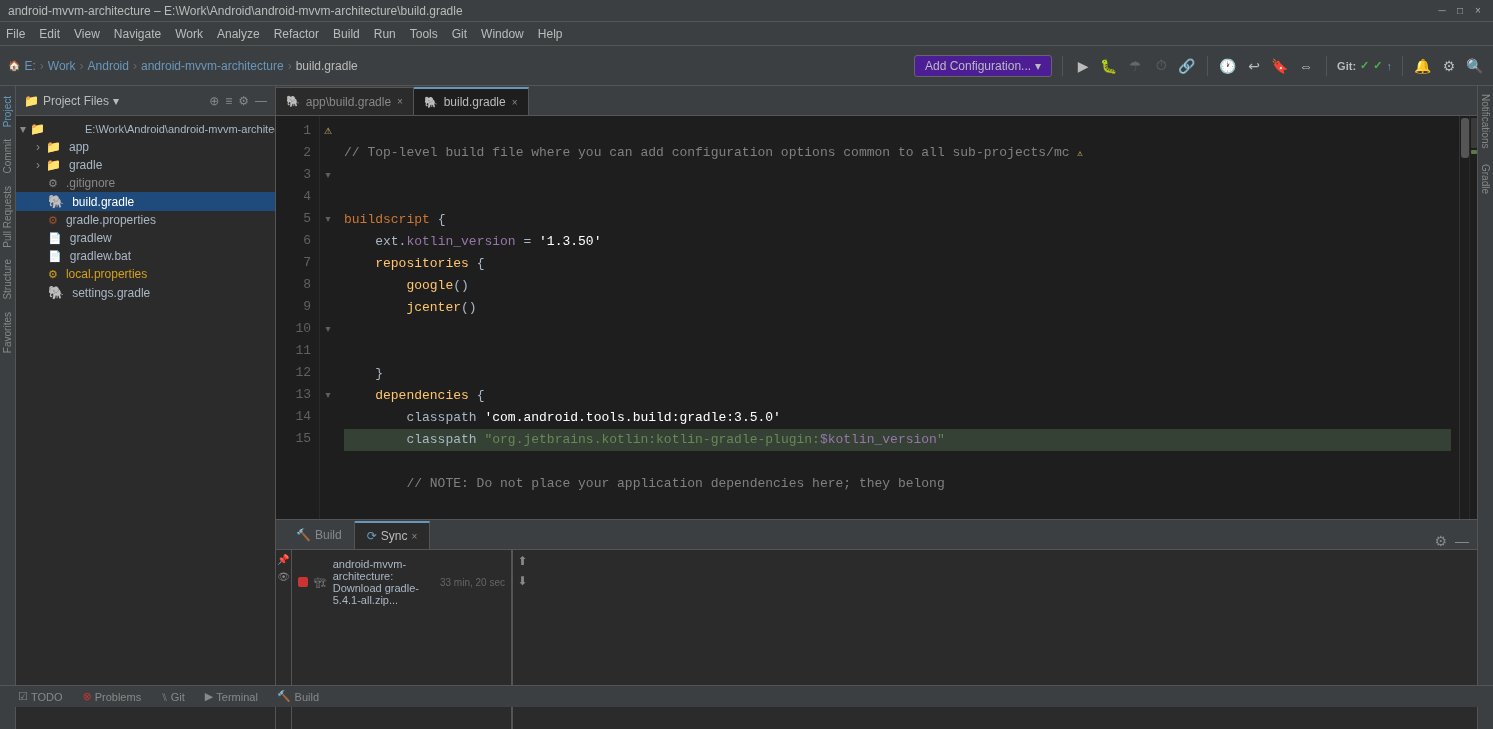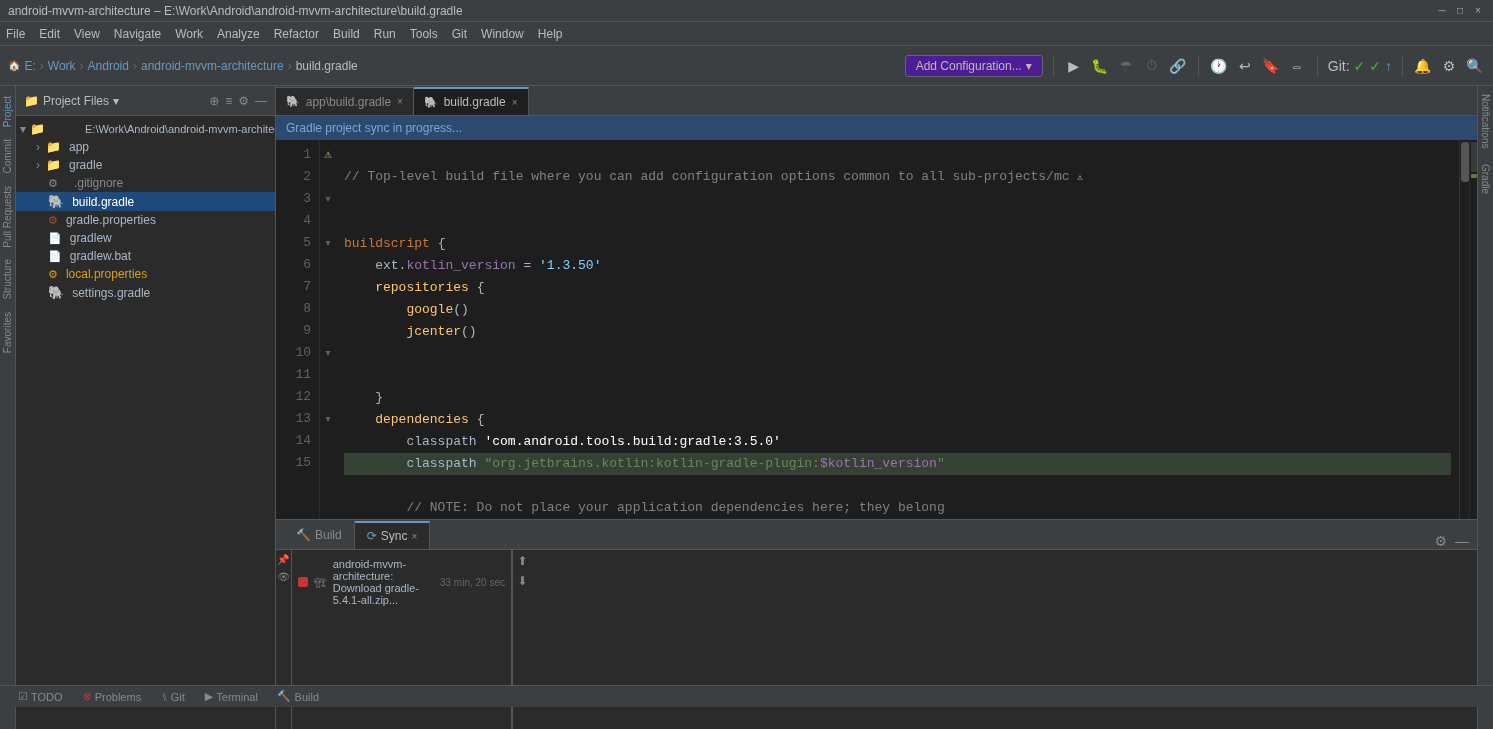--- a/index.html
+++ b/index.html
@@ -119,25 +119,26 @@
       color: #666;
       cursor: default;
     }
     .toolbar-sep {
       width: 1px;
       height: 20px;
       background: #555;
       margin: 0 4px;
     }
     .git-status {
-      font-size: 14px;
-      color: #bbb;
-      display: flex;
-      align-items: center;
-      gap: 4px;
+      font-size: 11px;
+      color: #bbb;
+      display: flex;
+      align-items: center;
+      gap: 4px;
+      font-weight: bold;
     }
 
     
     #main-layout {
       display: flex;
       height: calc(729px - 22px - 24px - 40px - 24px - 22px);
       
       height: calc(729px - 22px - 24px - 40px);
     }
 
@@ -491,21 +492,21 @@
       </div>
 
       <div class="tree-item" style="padding-left:20px;">
         <span style="color:#888;">›</span>
         <span style="color:#c8a24a;margin-left:2px;">📁</span>
         <span style="margin-left:4px;">gradle</span>
       </div>
 
       <div class="tree-item" style="padding-left:32px;">
         <span style="color:#888;font-size:11px;">⚙</span>
-        <span style="margin-left:12px;color:#888;">.gitignore</span>
+        <span style="margin-left:4px;color:#888;">.gitignore</span>
       </div>
 
       <div class="tree-item selected" style="padding-left:32px;">
         <span style="color:#1d8348;font-size:13px;">🐘</span>
         <span style="margin-left:4px;color:#fff;">build.gradle</span>
       </div>
 
       <div class="tree-item" style="padding-left:32px;">
         <span style="color:#a0522d;font-size:11px;">⚙</span>
         <span style="margin-left:4px;">gradle.properties</span>
@@ -541,23 +542,20 @@
         <span>app\build.gradle</span>
         <span class="close-btn">×</span>
       </div>
       <div class="editor-tab active">
         <span style="color:#1d8348;font-size:11px;">🐘</span>
         <span>build.gradle</span>
         <span class="close-btn">×</span>
       </div>
     </div>
 
-    <div id="sync-bar">
-      <span>Gradle project sync in progress...</span>
-    </div>
 
     <div style="flex:1;display:flex;flex-direction:column;overflow:hidden;">
 
       <div id="editor-area" style="flex:1;background:#1e1e1e;display:flex;overflow:hidden;">
 
         <div id="line-numbers">
           <div style="line-height:22px;">1</div>
           <div style="line-height:22px;">2</div>
           <div style="line-height:22px;">3</div>
           <div style="line-height:22px;">4</div>
@@ -591,21 +589,21 @@
           <div class="gutter-row" style="height:22px;"></div>
           <div class="gutter-row gutter-fold" style="height:22px;color:#606060;font-size:10px;">▾</div>
           <div class="gutter-row" style="height:22px;"></div>
           <div class="gutter-row" style="height:22px;"></div>
         </div>
 
         <div id="editor-content" style="flex:1;padding:4px 8px;font-family:'Consolas','Courier New',monospace;font-size:13px;line-height:22px;overflow:auto;white-space:pre;background:#1e1e1e;color:#a9b7c6;">
 <span class="code-comment">// Top-level build file where you can add configuration options common to all sub-projects/mc</span> <span style="color:#e5c07b;font-size:9px;">⚠</span>
 <span style="color:#a9b7c6;display:block;height:22px;"> </span>
 <span style="color:#cc7832;">buildscript</span><span style="color:#a9b7c6;"> {</span>
-<span style="color:#a9b7c6;">    ext.</span><span style="color:#9876aa;">kotlin_version</span><span style="color:#a9b7c6;"> = </span><span style="color:#7dd3fc;">'1.3.50'</span>
+<span style="color:#a9b7c6;">    ext.</span><span style="color:#9876aa;">kotlin_version</span><span style="color:#a9b7c6;"> = </span><span style="color:#ffffff;">'1.3.50'</span>
 <span style="color:#ffc66d;">    repositories</span><span style="color:#a9b7c6;"> {</span>
 <span style="color:#ffc66d;margin-top:28px;">        google</span><span style="color:#a9b7c6;">()</span>
 <span style="color:#ffc66d;">        jcenter</span><span style="color:#a9b7c6;">()</span>
 <span style="color:#a9b7c6;display:block;height:22px;"> </span>
 <span style="color:#a9b7c6;">    }</span>
 <span style="color:#ffc66d;">    dependencies</span><span style="color:#a9b7c6;"> {</span>
 <span style="color:#a9b7c6;">        classpath </span><span style="color:#ffffff;">'com.android.tools.build:gradle:3.5.0'</span>
 <span style="background:#344134;display:block;color:#a9b7c6;">        classpath <span style="color:#6a8759;">"org.jetbrains.kotlin:kotlin-gradle-plugin:</span><span style="color:#9876aa;">$kotlin_version</span><span style="color:#6a8759;">"</span></span>
 <span style="color:#808080;">        // NOTE: Do not place your application dependencies here; they belong</span>
 

